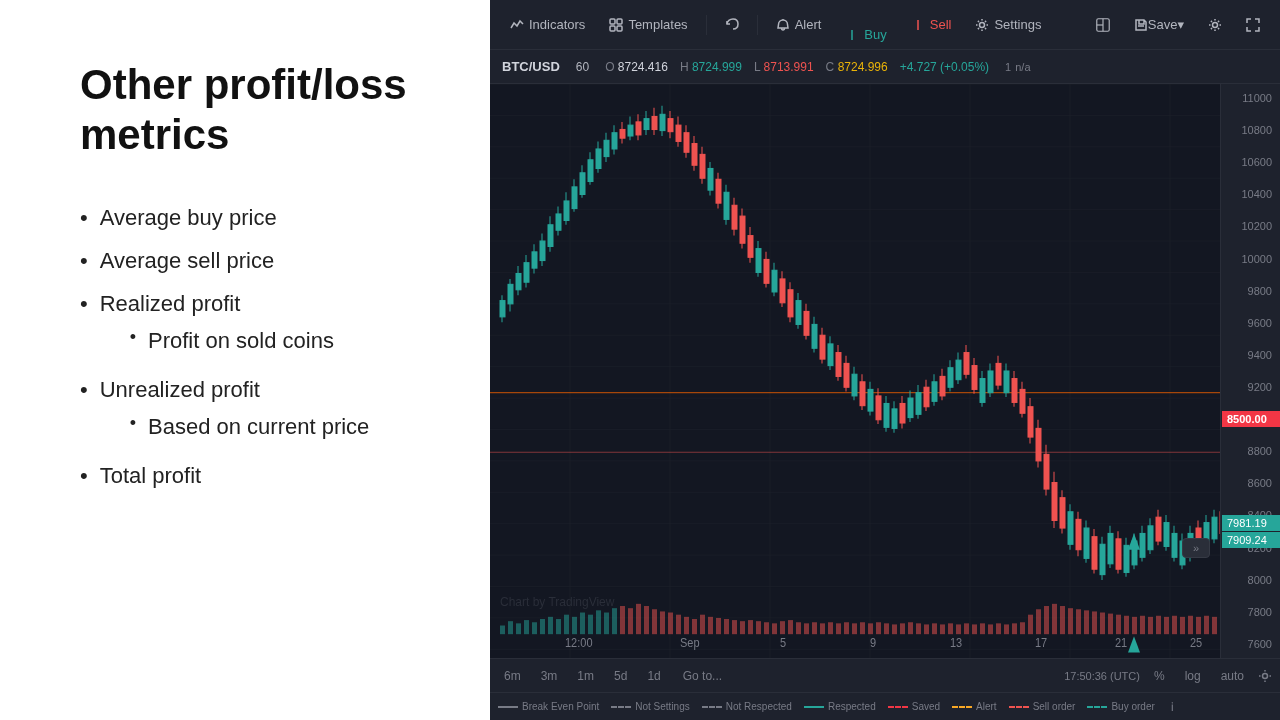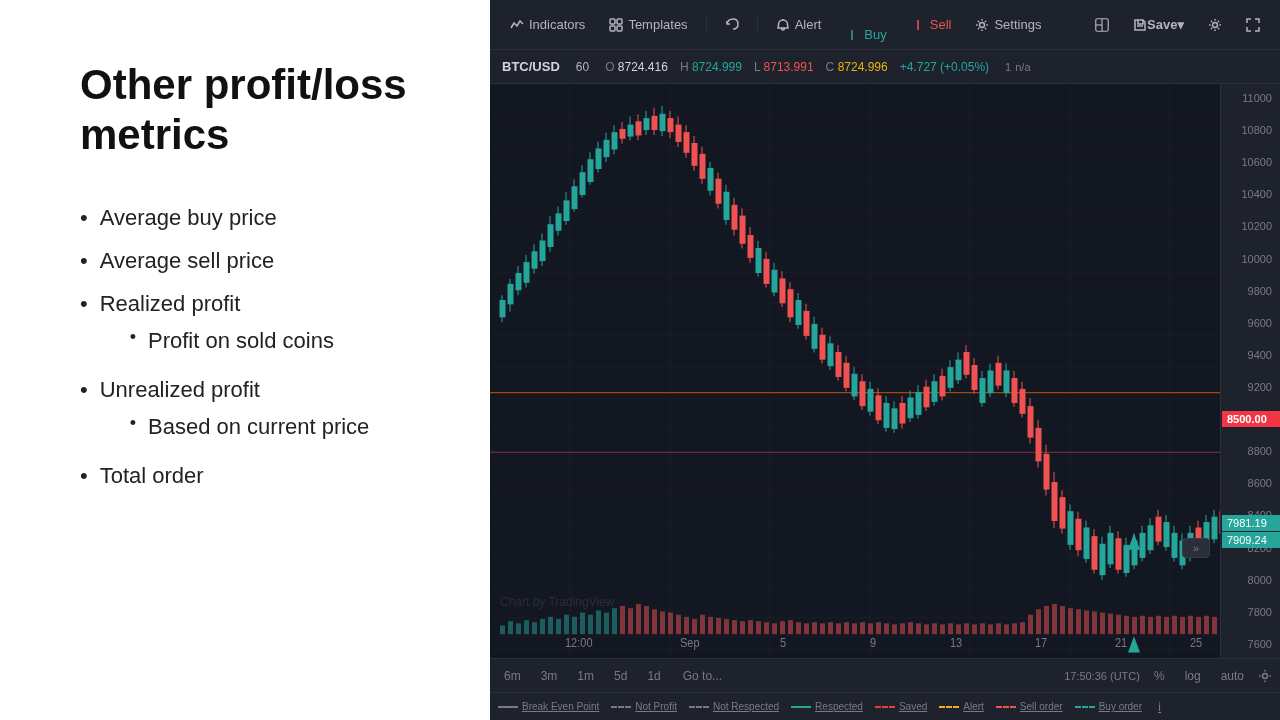--- a/index.html
+++ b/index.html
@@ -136,21 +136,20 @@
       display: flex;
       align-items: center;
       gap: 0;
       padding: 5px 10px;
       border-radius: 4px;
       border: none;
       background: transparent;
       color: #b2b5be;
       font-size: 13px;
       cursor: pointer;
-      font-weight: bold;
     }
 
     
     .symbol-bar {
       height: 34px;
       background: #1e222d;
       display: flex;
       align-items: center;
       padding: 0 12px;
       gap: 16px;
@@ -294,21 +293,20 @@
       display: flex;
       align-items: center;
       padding: 0 8px;
       gap: 12px;
       font-size: 10px;
       color: #787b86;
       flex-shrink: 0;
       border-top: 1px solid #2a2e39;
       flex-wrap: nowrap;
       overflow: hidden;
-      text-decoration: underline;
     }
 
     .legend-item {
       display: flex;
       align-items: center;
       gap: 4px;
       white-space: nowrap;
     }
 
     .legend-line {
@@ -370,21 +368,21 @@
       <div>
         <span>Unrealized profit</span>
         <ul class="sub-bullet-list">
           <li>
             <span>Based on current price</span>
           </li>
         </ul>
       </div>
     </li>
     <li>
-      <span>Total order</span>
+      <span>Total profit</span>
     </li>
   </ul>
 </div>
 
 <div class="right-panel">
 
   <div class="toolbar">
 
     <button class="toolbar-btn">
       <svg viewBox="0 0 14 14" fill="none" stroke="#b2b5be" stroke-width="1.5">
@@ -927,21 +925,21 @@
     </div>
   </div>
 
   <div class="bottom-legend">
     <div class="legend-item">
       <div class="legend-line" style="background:#787b86;"></div>
       <span>Break Even Point</span>
     </div>
     <div class="legend-item">
       <div class="legend-dashed" style="border-color:#787b86;"></div>
-      <span>Not Profit</span>
+      <span>Not Settings</span>
     </div>
     <div class="legend-item">
       <div class="legend-dashed" style="border-color:#787b86;"></div>
       <span>Not Respected</span>
     </div>
     <div class="legend-item">
       <div class="legend-line" style="background:#26a69a;"></div>
       <span>Respected</span>
     </div>
     <div class="legend-item">

